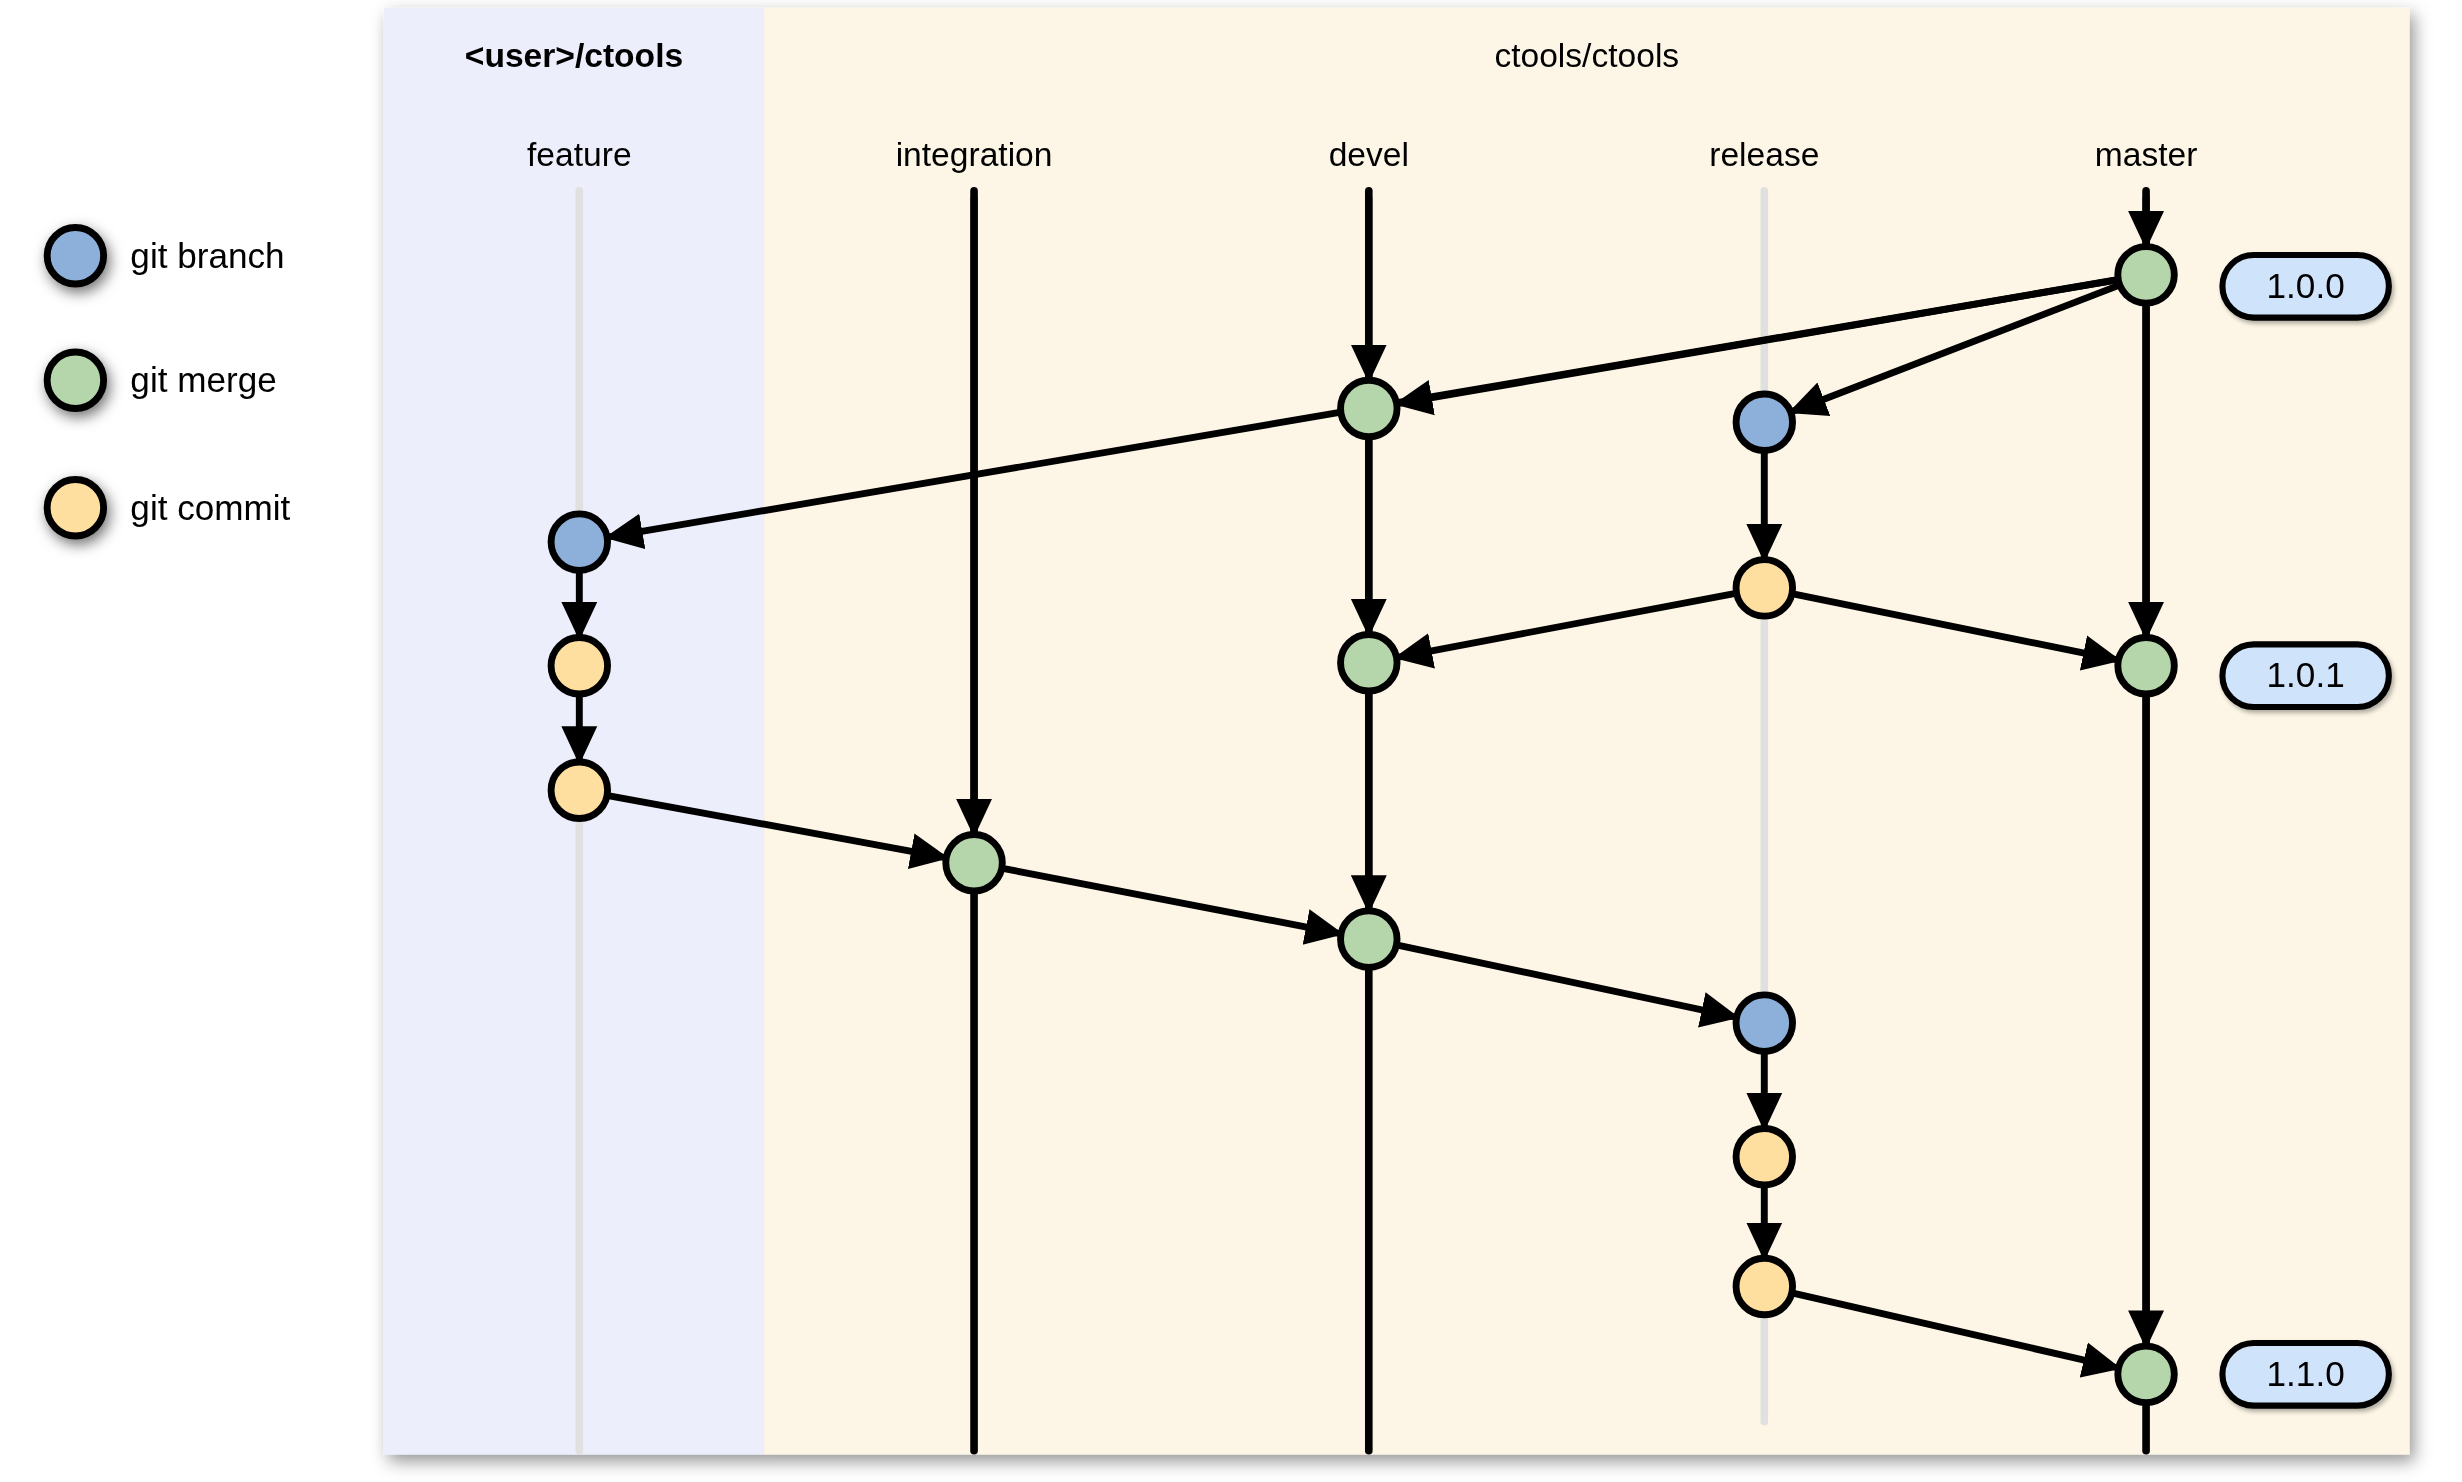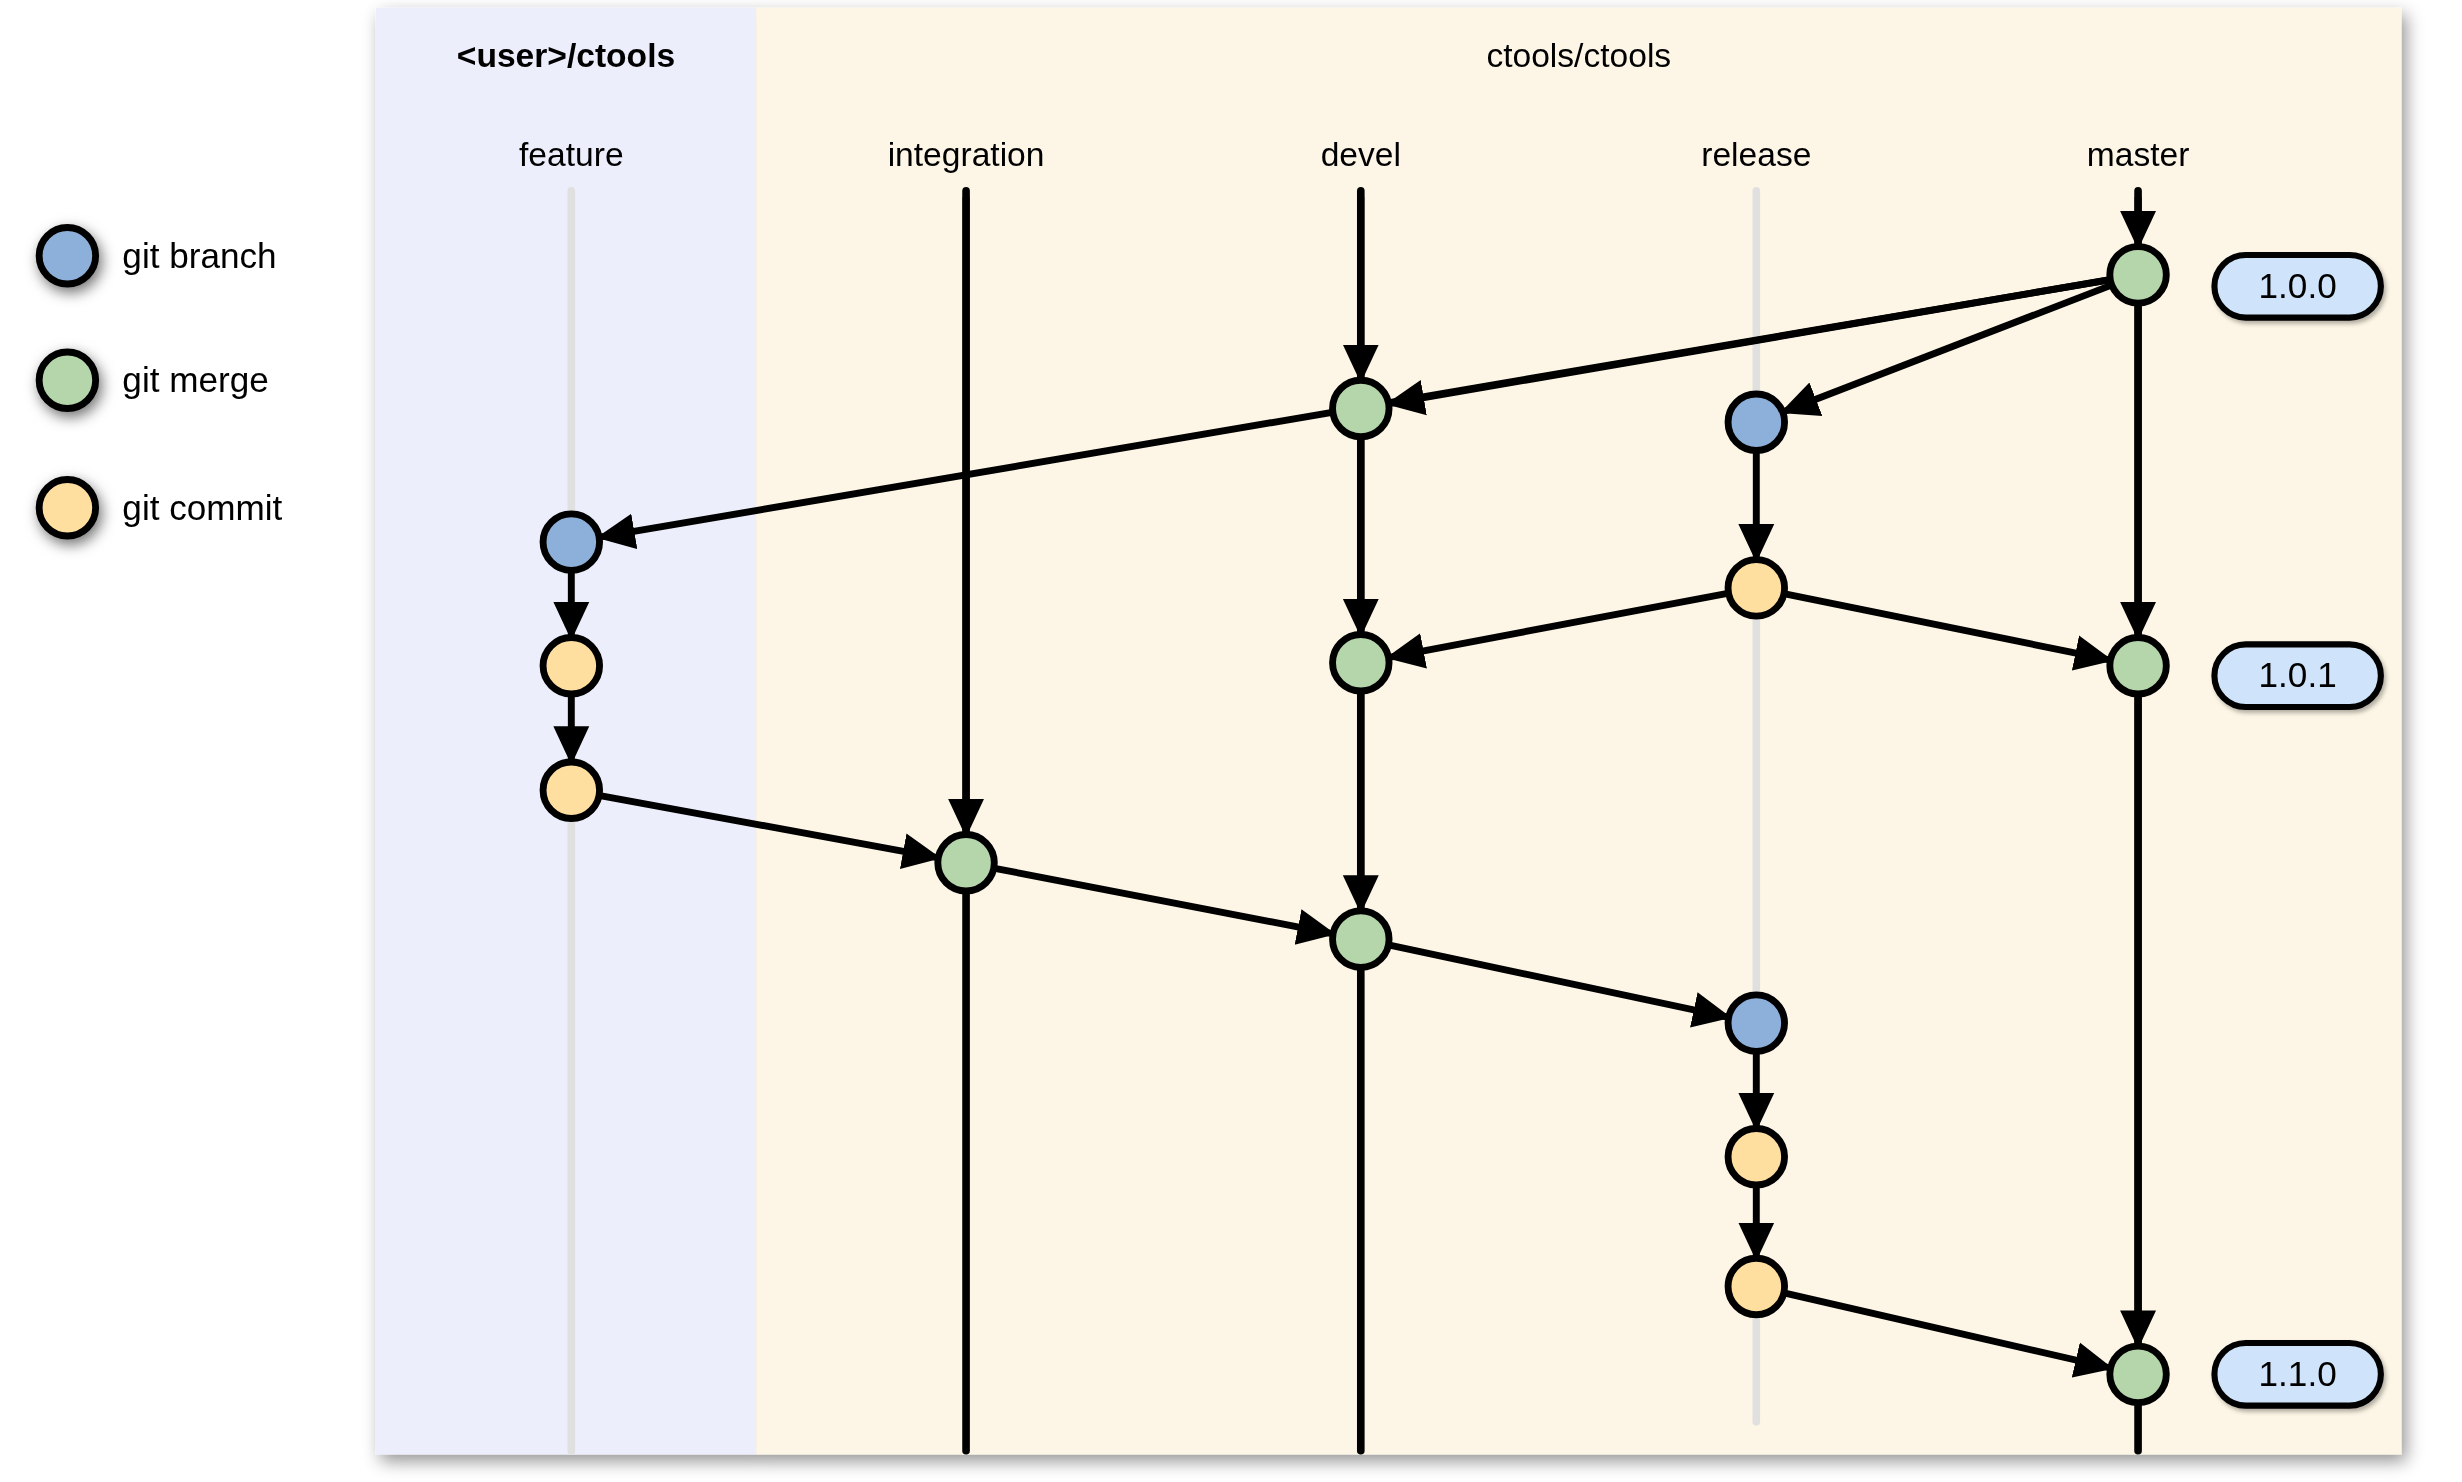--- a/index.html
+++ b/index.html
@@ -1,17 +1,17 @@
 <!DOCTYPE html>
 <html style="font-size:12.2px"><head>
 <meta charset="utf-8">
 <style>
   html,body{margin:0;padding:0;background:#ffffff;}
   body{width:2462px;height:1482px;font-family:"Liberation Sans",sans-serif;position:relative;overflow:hidden;}
-  #stage{position:absolute;left:0;top:0;width:2075px;height:1482px;}
+  #stage{position:absolute;left:8px;top:0;width:2075px;height:1482px;}
   svg{display:block;}
   .lbl{font-family:"Liberation Sans",sans-serif;}
 </style>
 </head>
 <body>
 
 <div id="stage">
   <svg id="gitflow" width="2462" height="1482" viewBox="0 0 3224 1941" xmlns="http://www.w3.org/2000/svg">
     <defs>
       <filter id="panelShadow" x="-20%" y="-20%" width="160%" height="160%">

